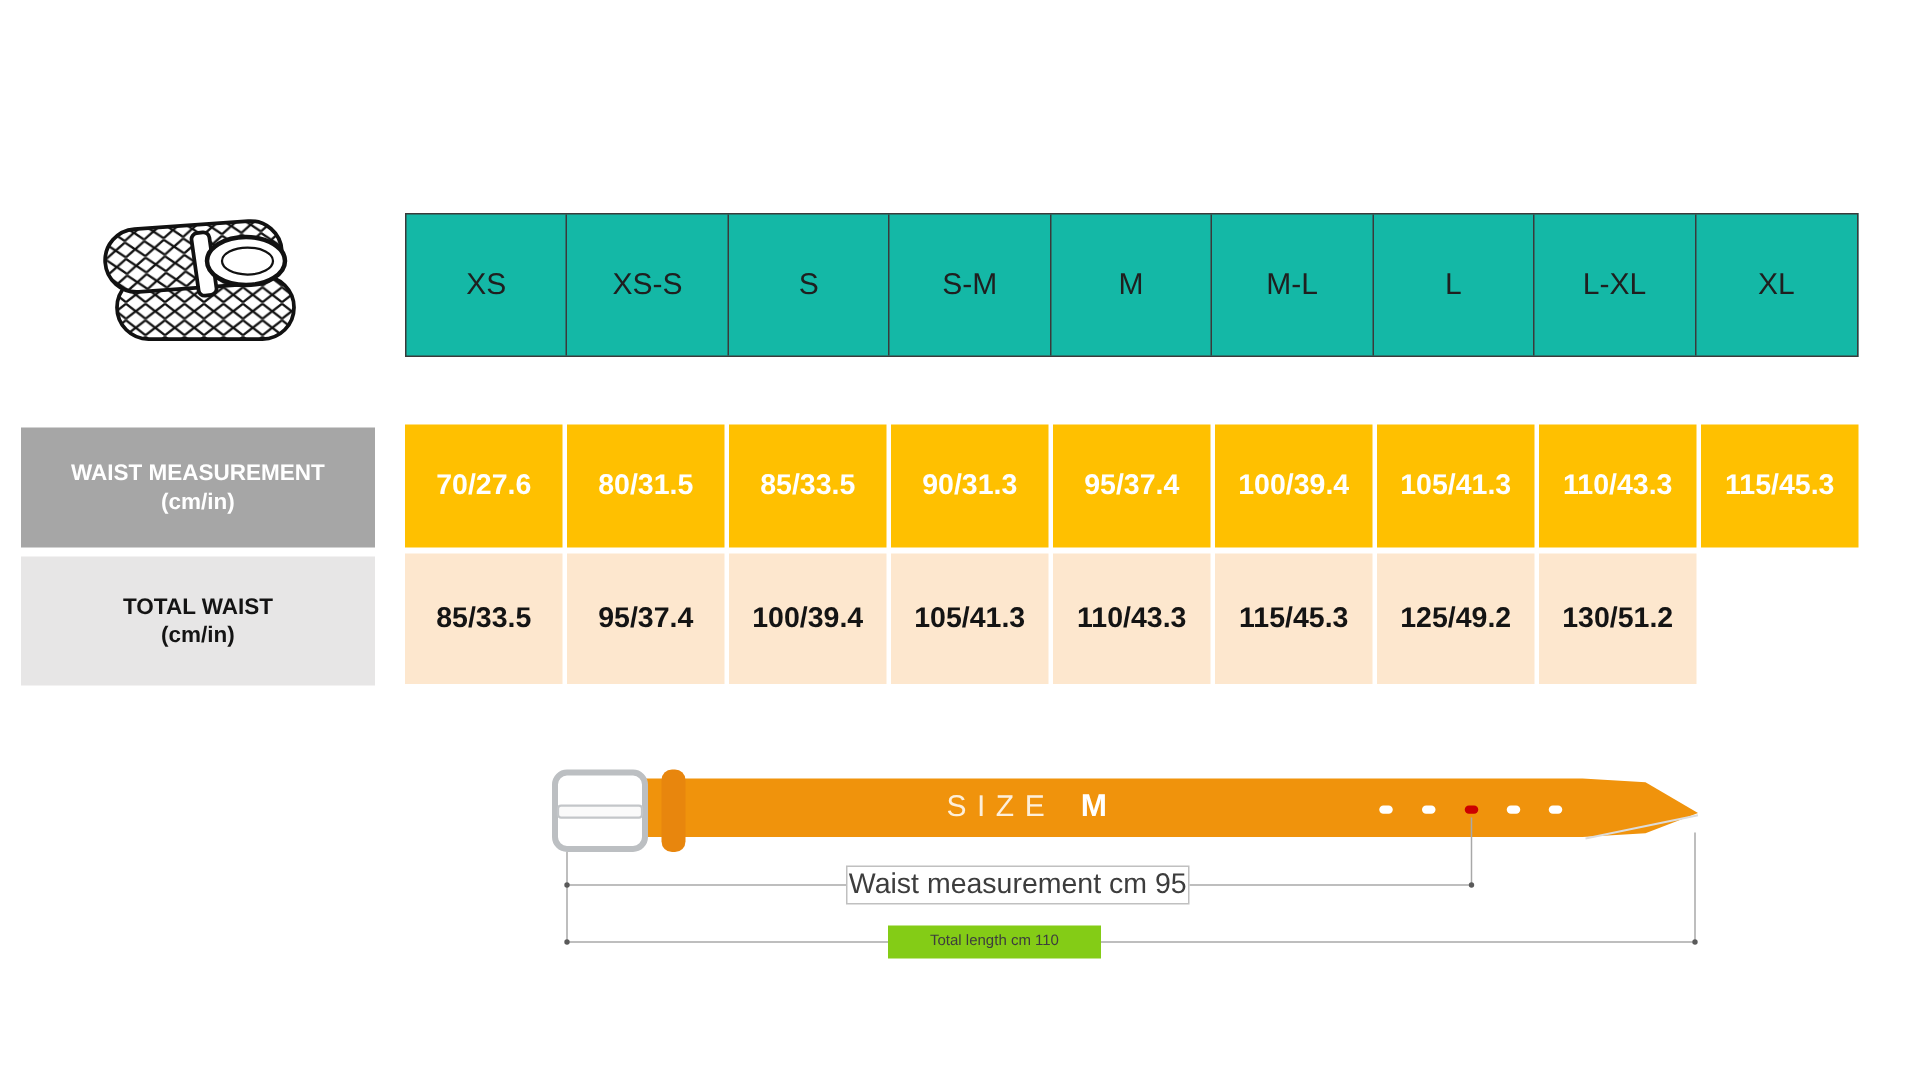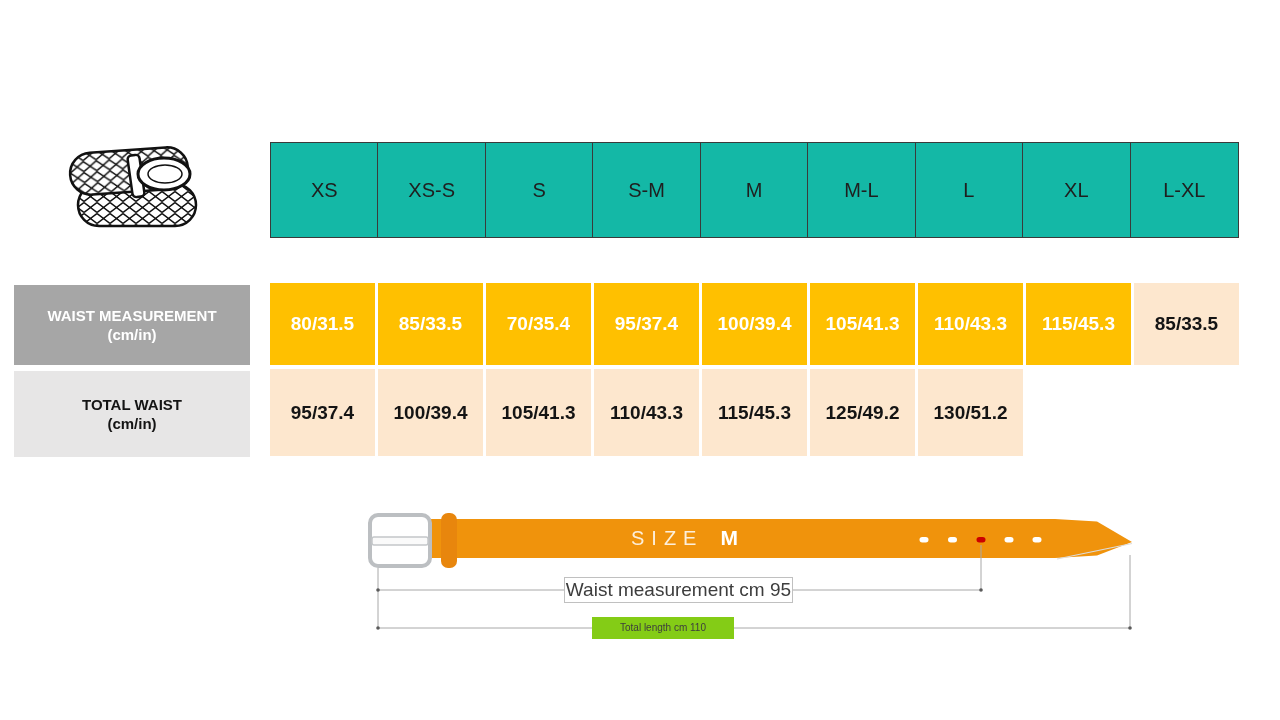--- a/index.html
+++ b/index.html
@@ -108,37 +108,38 @@
 </div>
 
 <div class="size-header">
   <div class="hcell">XS</div>
   <div class="hcell">XS-S</div>
   <div class="hcell">S</div>
   <div class="hcell">S-M</div>
   <div class="hcell">M</div>
   <div class="hcell">M-L</div>
   <div class="hcell">L</div>
+  <div class="hcell">L-XL</div>
   <div class="hcell">XL</div>
-  <div class="hcell">L-XL</div>
 </div>
 
 <div class="row-label waist">
   <span>WAIST MEASUREMENT</span>
   <span>(cm/in)</span>
 </div>
 <div class="row-label length">
   <span>TOTAL WAIST</span>
   <span>(cm/in)</span>
 </div>
 
 <div class="data-grid">
+  <div class="wcell">70/27.6</div>
   <div class="wcell">80/31.5</div>
   <div class="wcell">85/33.5</div>
-  <div class="wcell">70/35.4</div>
+  <div class="wcell">90/31.3</div>
   <div class="wcell">95/37.4</div>
   <div class="wcell">100/39.4</div>
   <div class="wcell">105/41.3</div>
   <div class="wcell">110/43.3</div>
   <div class="wcell">115/45.3</div>
   <div class="lcell">85/33.5</div>
   <div class="lcell">95/37.4</div>
   <div class="lcell">100/39.4</div>
   <div class="lcell">105/41.3</div>
   <div class="lcell">110/43.3</div>

